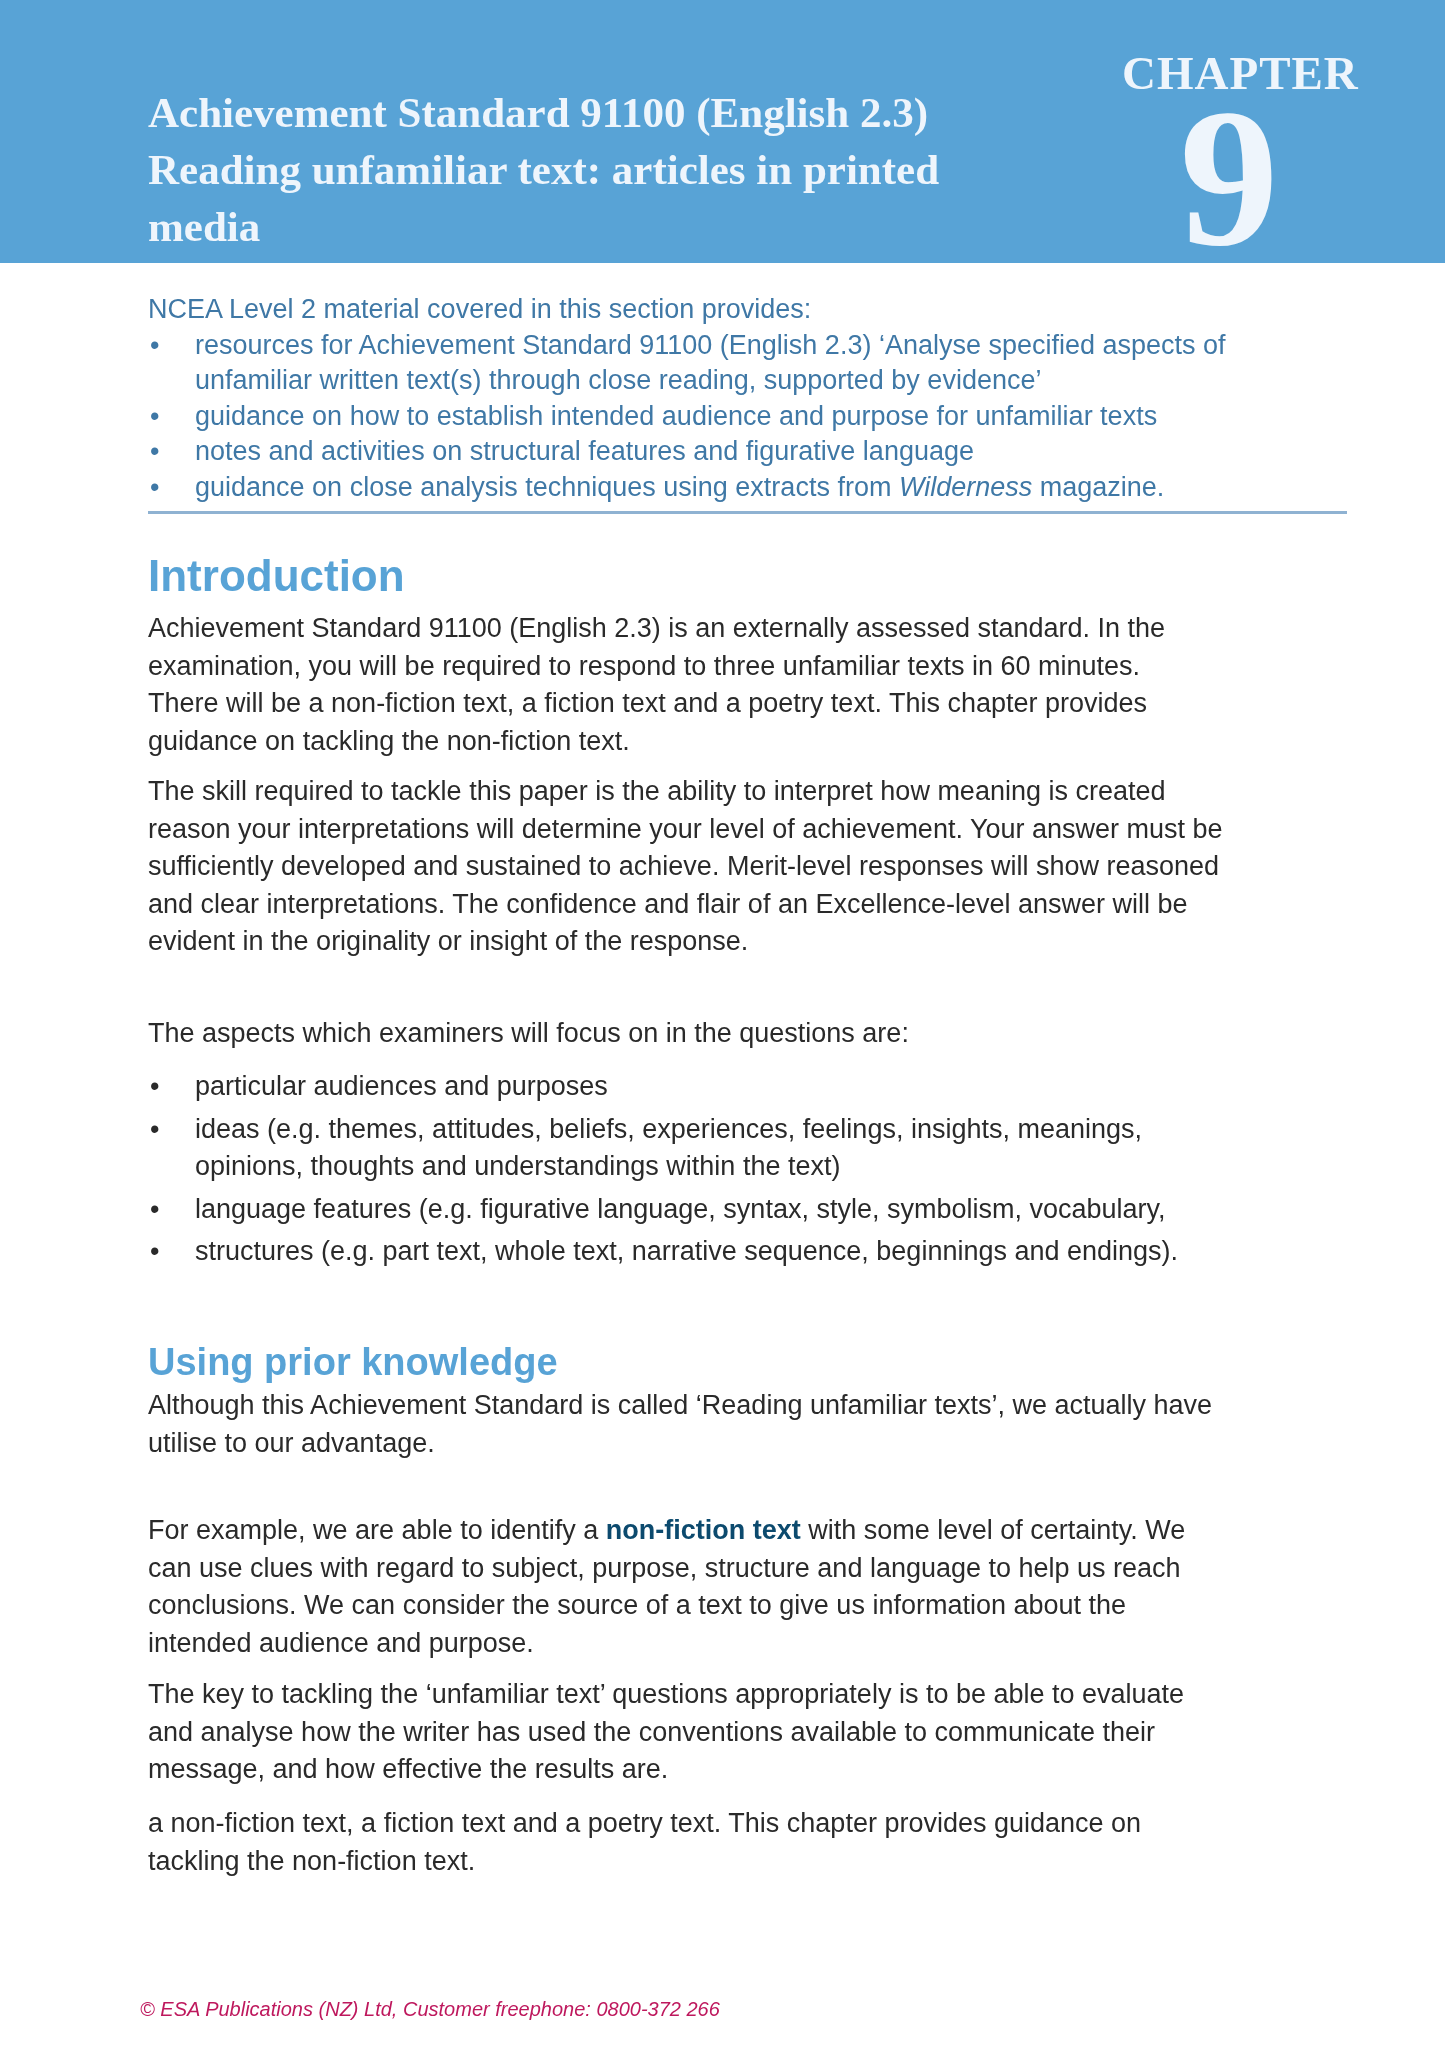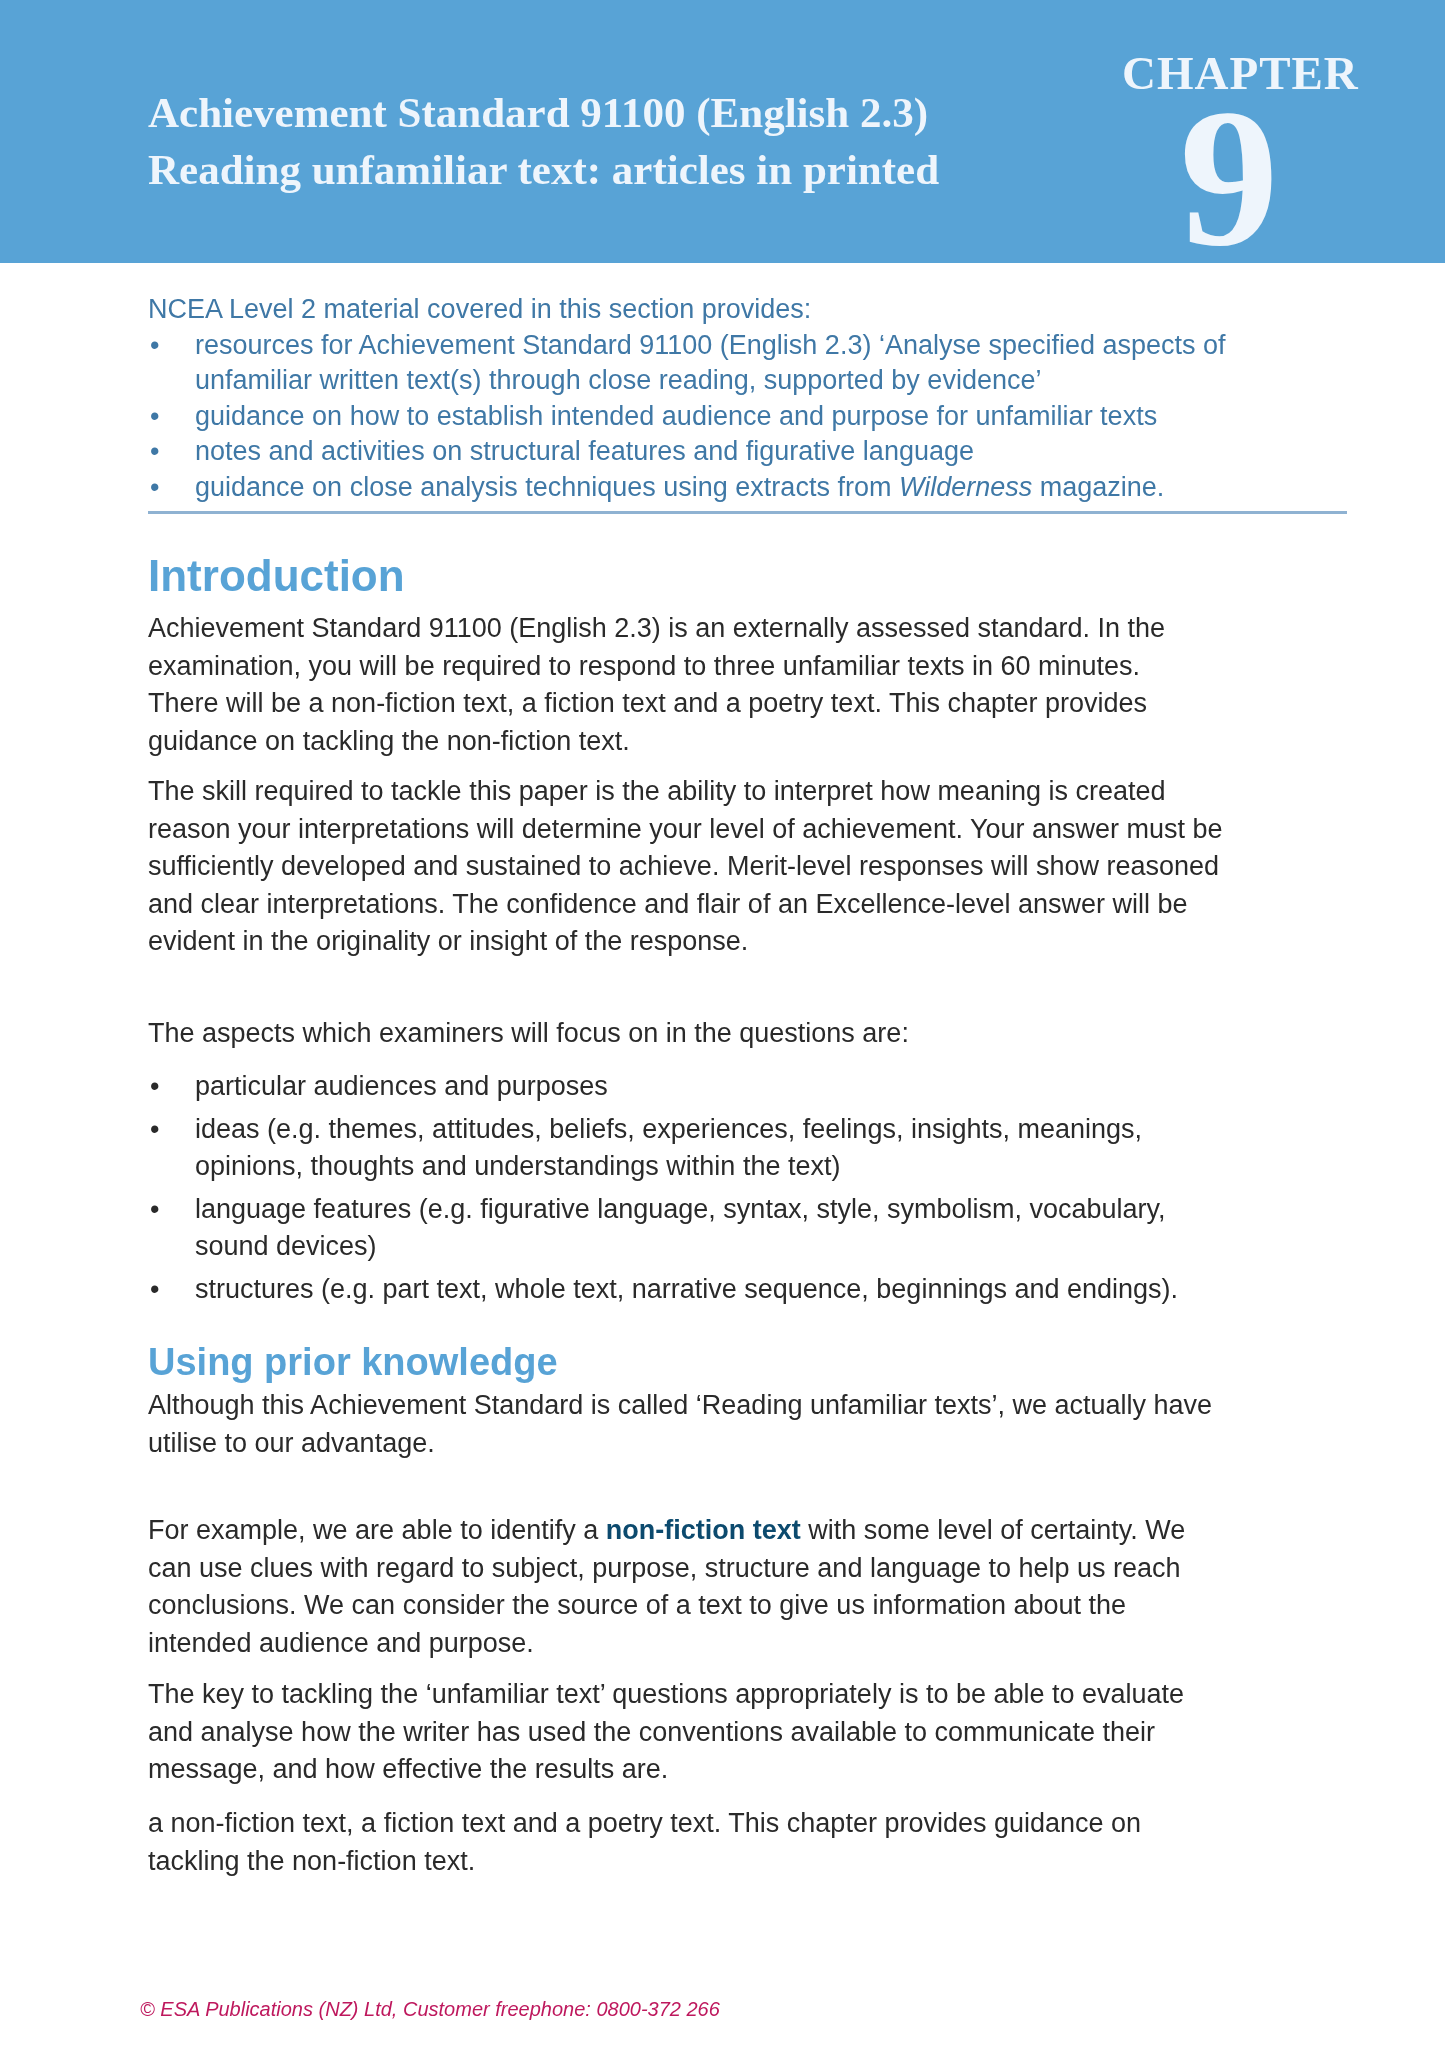--- a/index.html
+++ b/index.html
@@ -104,20 +104,21 @@
   }
   b { font-weight: bold; color: #0c4a6e; }
 </style>
 </head>
 <body>
 
 <div class="header-band"></div>
 <div class="header-title">
   <div>Achievement Standard 91100 (English 2.3)</div>
   <div>Reading unfamiliar text: articles in printed</div>
+  <div>media</div>
 </div>
 <div class="chapter-label">CHAPTER</div>
 <div class="chapter-number">9</div>
 
 <div class="overview">
   <div class="lead">NCEA Level 2 material covered in this section provides:</div>
   <ul>
     <li>
       <span class="bullet">•</span>
       <span style="display:block;white-space:nowrap">resources for Achievement Standard 91100 (English 2.3) ‘Analyse specified aspects of</span>
@@ -167,21 +168,20 @@
       <span class="line">particular audiences and purposes</span>
     </li>
     <li>
       <span class="bullet">•</span>
       <span class="line">ideas (e.g. themes, attitudes, beliefs, experiences, feelings, insights, meanings,</span>
       <span class="line">opinions, thoughts and understandings within the text)</span>
     </li>
     <li>
       <span class="bullet">•</span>
       <span class="line">language features (e.g. figurative language, syntax, style, symbolism, vocabulary,</span>
-      <span class="line">sound devices)</span>
     </li>
     <li>
       <span class="bullet">•</span>
       <span class="line">structures (e.g. part text, whole text, narrative sequence, beginnings and endings).</span>
     </li>
   </ul>
 </div>
 
 <div class="section-heading h-prior">Using prior knowledge</div>
 

